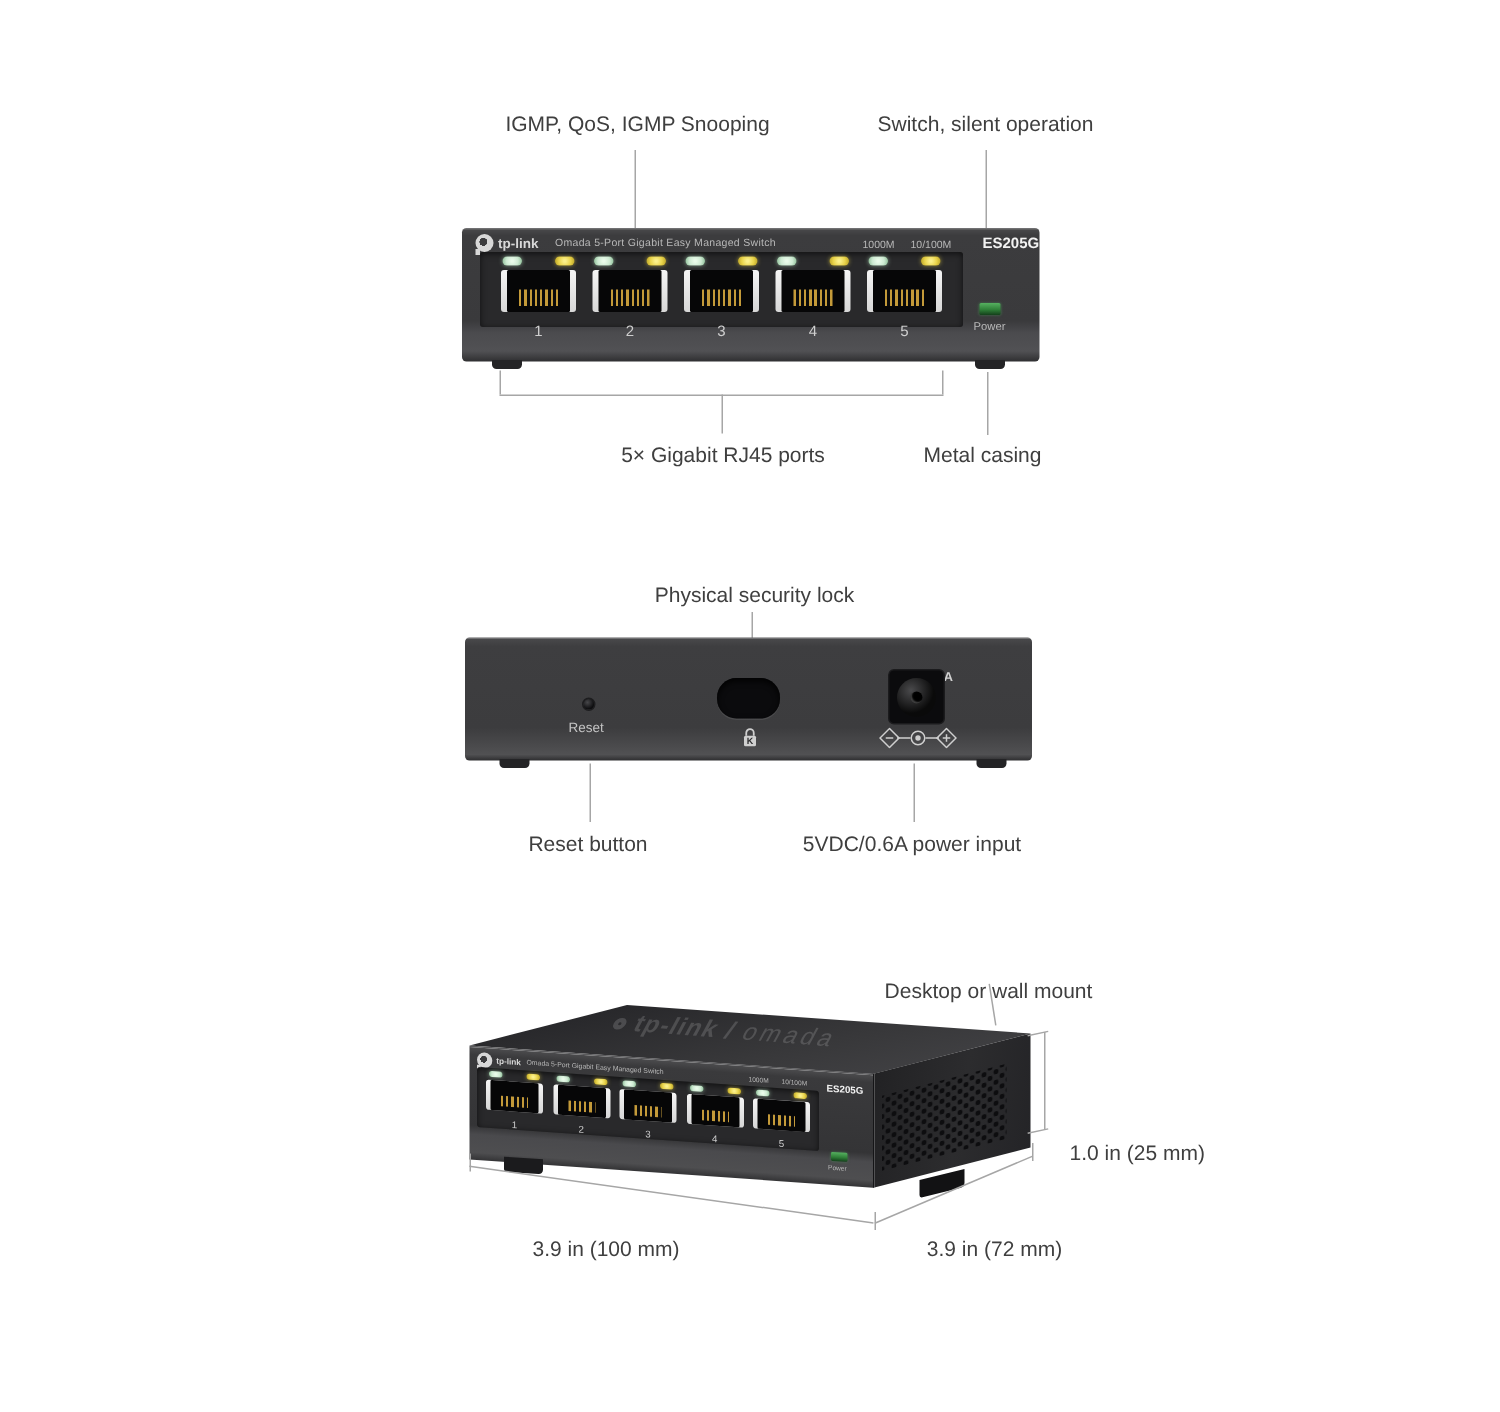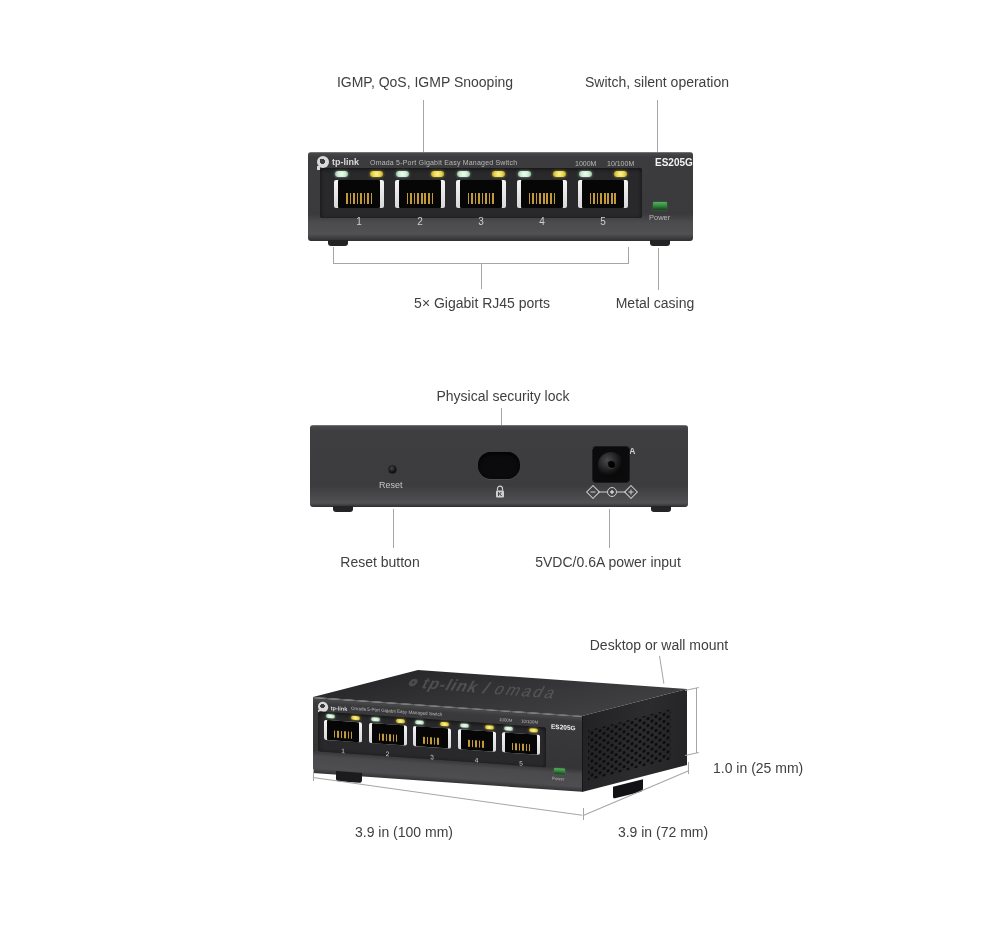--- a/index.html
+++ b/index.html
@@ -202,25 +202,25 @@
         <circle cx="26" cy="7" r="1.3" fill="#cfcfcf"></circle>
         <path d="M42.5 7 h5 M45 4.5 v5"></path>
       </g>
     </svg>
 
     <div class="foot" style="left:23px;top:81px;width:20px;height:6px"></div>
     <div class="foot" style="left:341px;top:81px;width:20px;height:6px"></div>
   </div>
 
   <div class="lead v" style="left:393px;top:509px;height:39px"></div>
-  <div class="ann" style="left:380px;top:554px">Reset button</div>
+  <div class="ann" style="left:392px;top:554px">Reset button</div>
   <div class="lead v" style="left:609px;top:509px;height:39px"></div>
   <div class="ann" style="left:608px;top:554px">5VDC/0.6A power input</div>
 
-  <div class="ann" style="left:659px;top:637px">Desktop or wall mount</div>
+  <div class="ann" style="left:659px;top:652px">Desktop or wall mount</div>
   <div class="lead v rot" style="left:659px;top:656px;height:28px;transform:rotate(-9deg)"></div>
 
   <div class="face topface">
     <div class="toplogo">
       <span class="ring"></span>
       <span>tp-link</span>
       <span>/</span>
       <span class="omada">omada</span>
     </div>
   </div>

